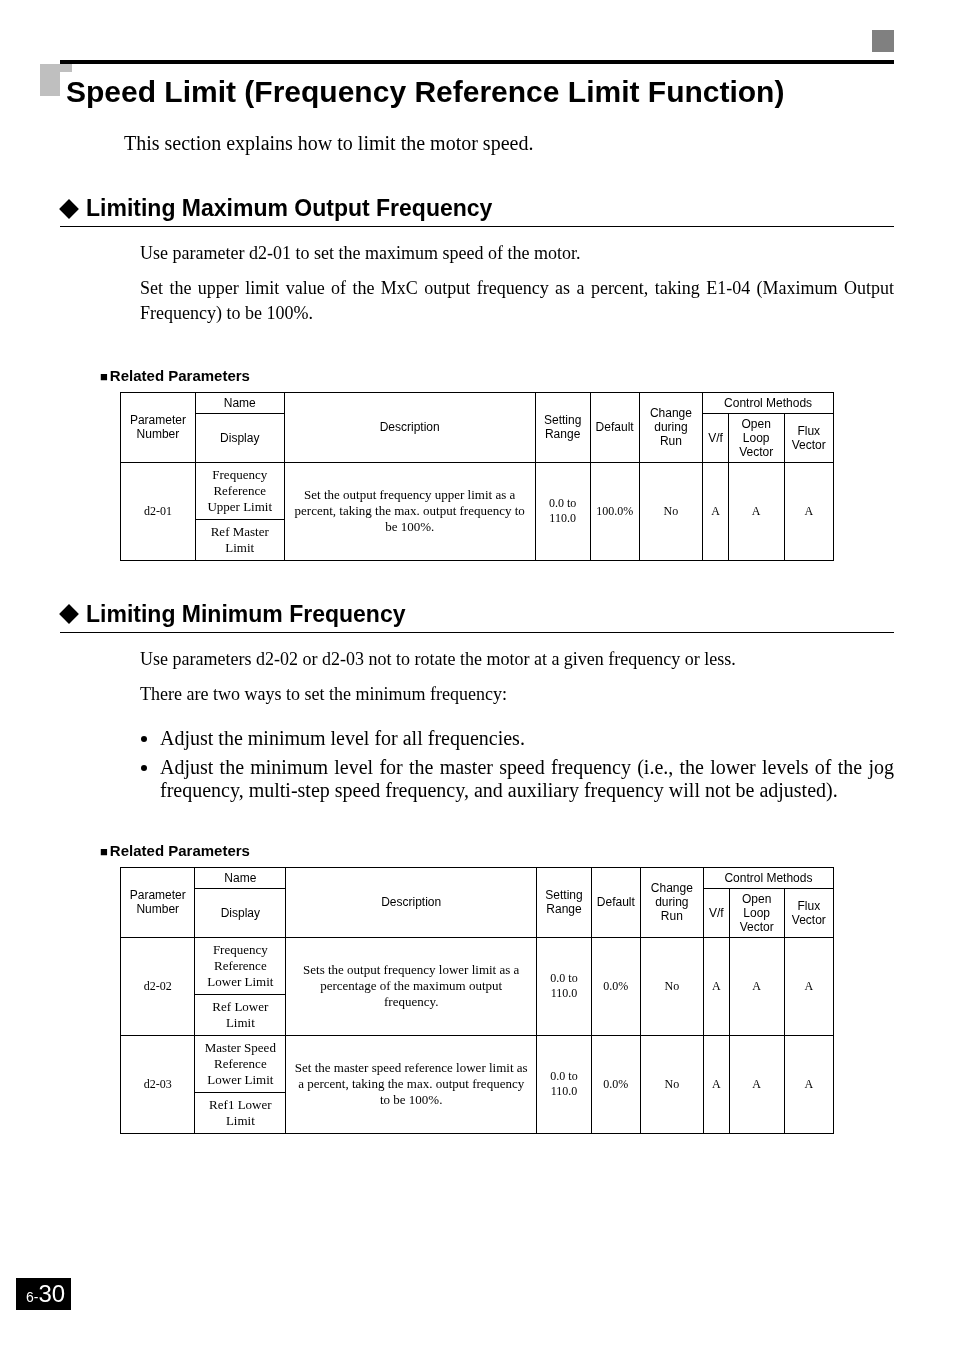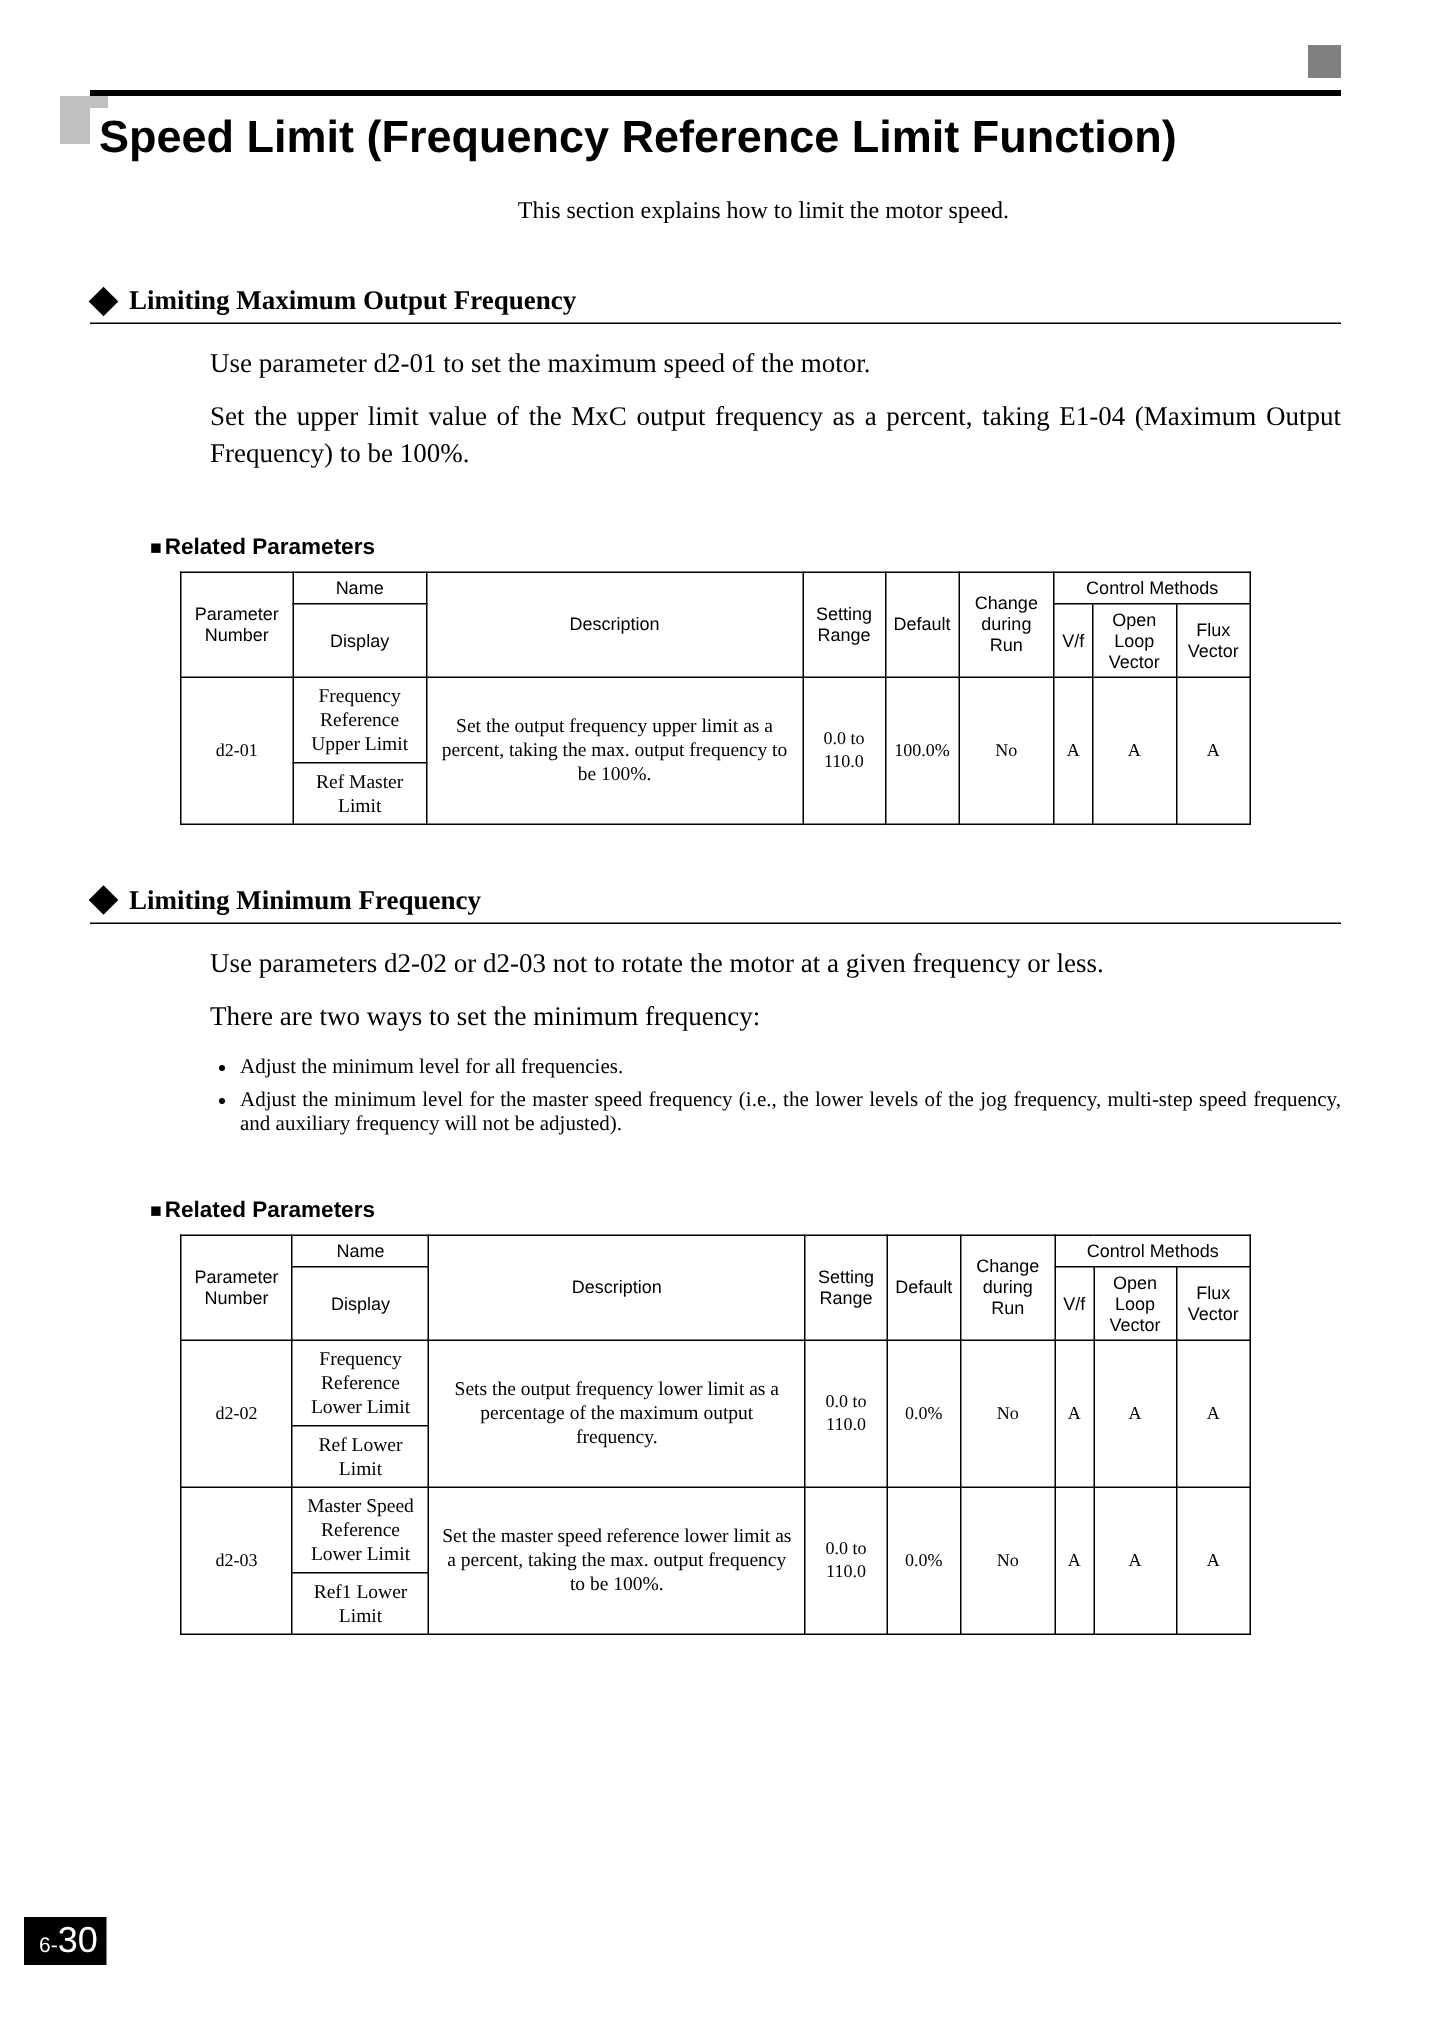--- a/index.html
+++ b/index.html
@@ -39,55 +39,54 @@
       font-size: 30px;
       font-weight: bold;
       background: white;
       padding: 2px 6px 2px 6px;
       display: inline-block;
       z-index: 1;
       line-height: 1.2;
     }
     .intro {
       margin-left: 64px;
-      font-size: 16px;
+      font-size: 20px;
       margin-bottom: 40px;
-      text-align: center;
     }
     .section-header-row {
       display: flex;
       align-items: center;
       border-bottom: 1.5px solid black;
       padding-bottom: 4px;
       margin-bottom: 14px;
       margin-top: 30px;
     }
     .diamond {
       width: 14px;
       height: 14px;
       transform: rotate(45deg);
       background: black;
       margin-right: 10px;
       margin-left: 2px;
     }
     .section-header {
-      font-family: Liberation Serif, serif;
-      font-size: 18px;
+      font-family: Liberation Sans, sans-serif;
+      font-size: 23px;
       font-weight: bold;
     }
     .body-text {
       margin-left: 80px;
       font-size: 18px;
       line-height: 1.4;
       margin-bottom: 10px;
       text-align: justify;
     }
     .bullet-list {
       margin-left: 80px;
-      font-size: 14px;
+      font-size: 20px;
       padding-left: 20px;
     }
     .bullet-list li {
       margin-bottom: 6px;
       text-align: justify;
     }
     .sub-header {
       font-family: Arial, Helvetica, sans-serif;
       font-size: 15px;
       font-weight: bold;

